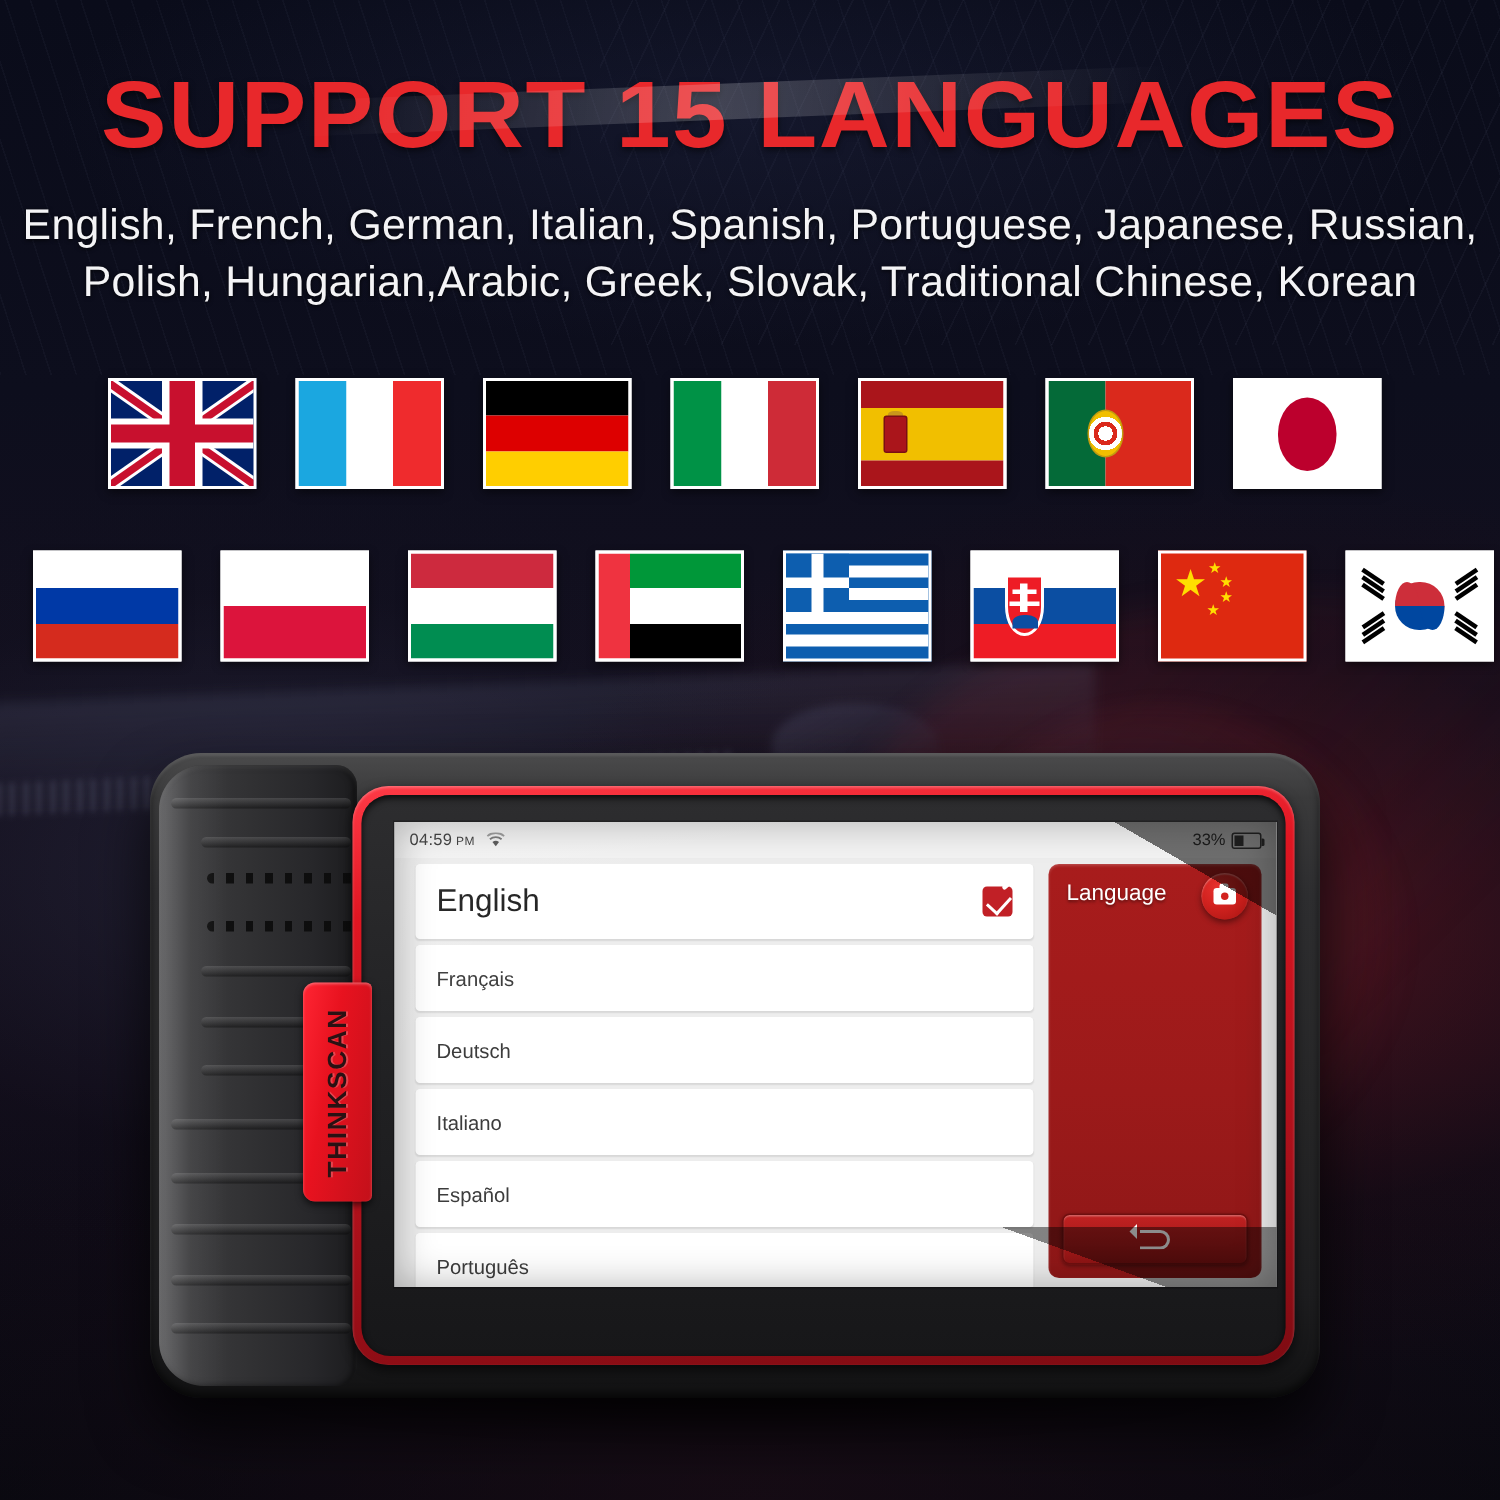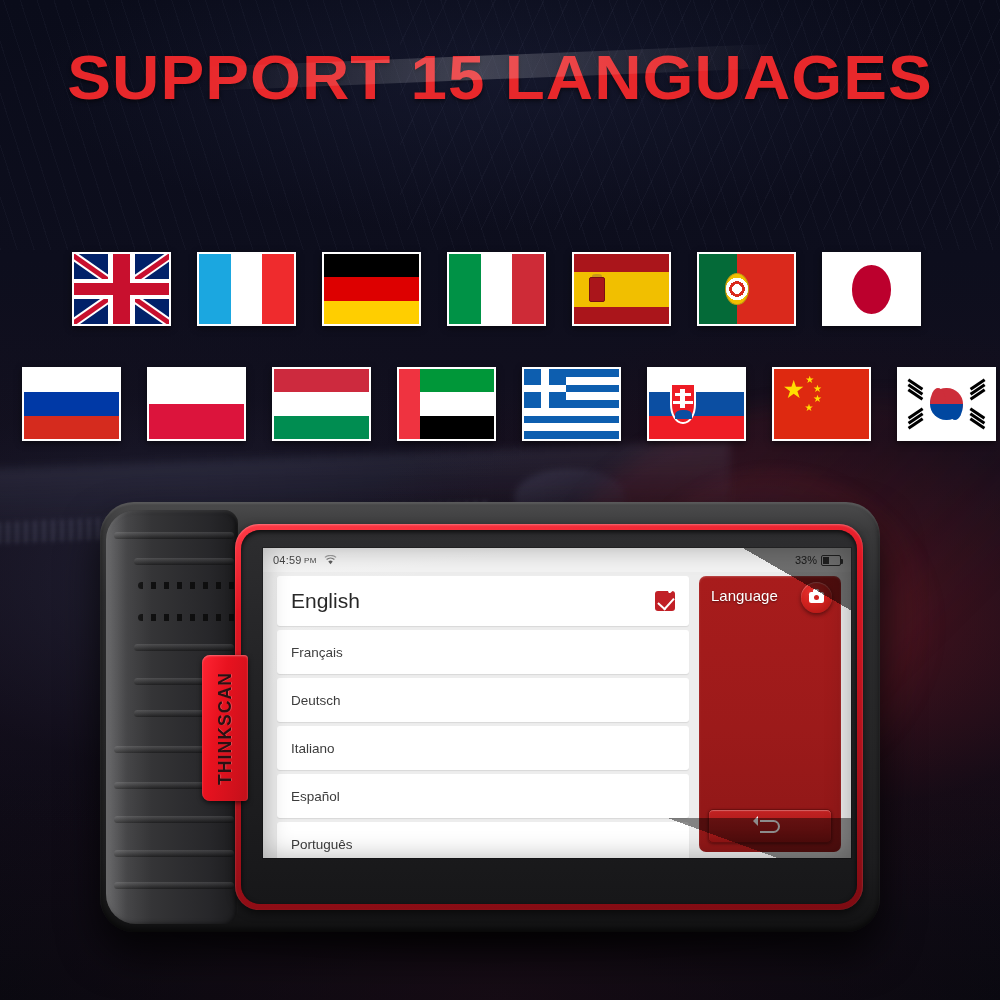--- a/index.html
+++ b/index.html
@@ -502,20 +502,22 @@
   <div class="dash-bar"></div>
   <div class="dash-bar2"></div>
   <div class="mirror"></div>
   <div class="bg-streaks"></div>
   <div class="bg-streaks2"></div>
   <div class="glow-top"></div>
 </div>
 
 <div class="headline-wrap">
   <div class="headline">SUPPORT 15 LANGUAGES</div>
+  <div class="subline">English, French, German, Italian, Spanish, Portuguese, Japanese, Russian,</div>
+  <div class="subline" style="margin-top:0">Polish, Hungarian,Arabic, Greek, Slovak, Traditional Chinese, Korean</div>
 </div>
 
 <div class="flag-row" id="flag-row-1">
 
   <div class="flag f-uk">
     <div class="fl d1"></div>
       <div class="fl d2"></div>
     <div class="fl d3"></div>
       <div class="fl d4"></div>
     <div class="fl cv"></div>

